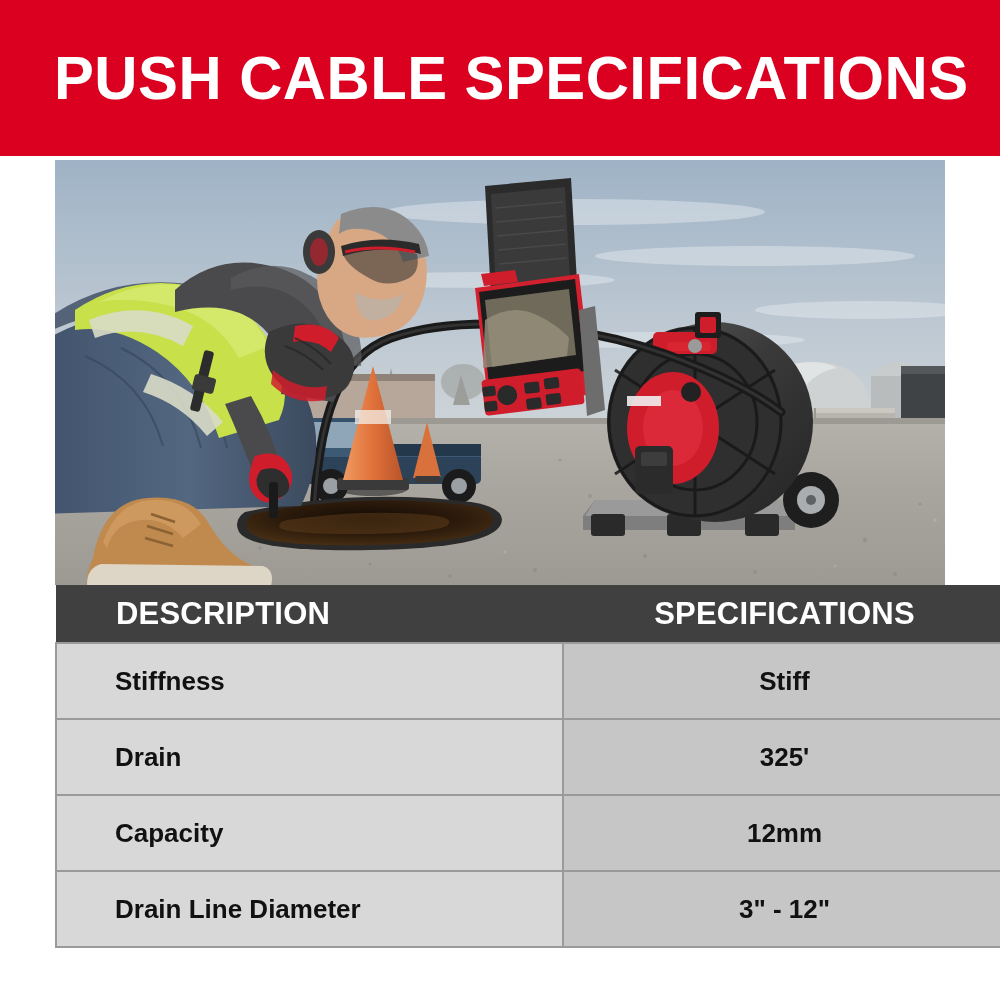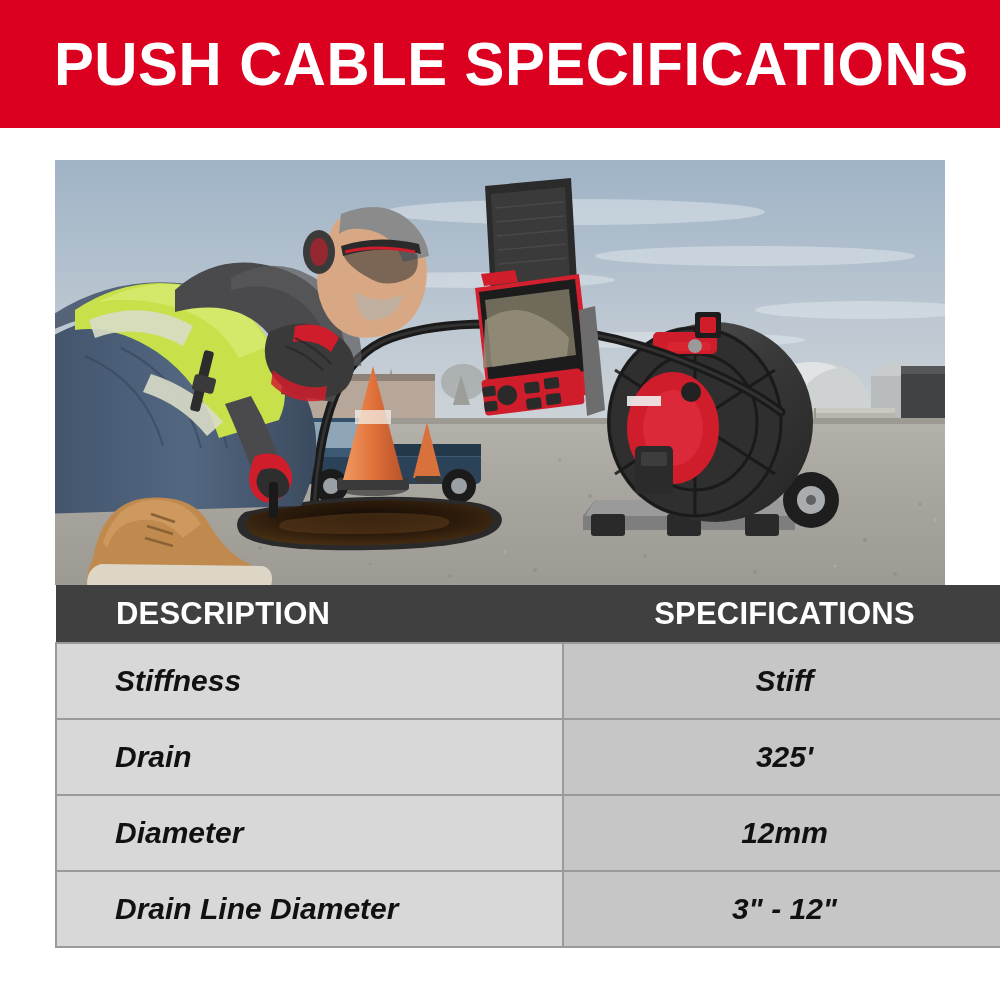--- a/index.html
+++ b/index.html
@@ -13,21 +13,21 @@
     font-family: "Liberation Sans", sans-serif;
     overflow: hidden;
     position: relative;
   }
 
   
   .banner {
     position: absolute;
     left: 0; top: 0;
     width: 1000px;
-    height: 128px;
+    height: 156px;
     background: #db0020;
     display: flex;
     align-items: center;
   }
   .banner-title {
     margin-left: 54px;
     color: #ffffff;
     font-family: "Liberation Sans", sans-serif;
     font-weight: bold;
     font-size: 61px;
@@ -73,26 +73,25 @@
     text-align: left;
     padding-left: 60px !important;
     width: 447px;
   }
   .th-spec {
     text-align: center;
     width: 443px;
   }
   .spec-table tbody td {
     height: 74px;
-    font-size: 30px;
+    font-size: 26px;
     font-weight: bold;
     color: #111111;
     padding: 0;
     border: 2px solid #9a9a9a;
-    font-style: italic;
   }
   .cell-desc {
     background: #d8d8d8;
     text-align: left;
     padding-left: 58px !important;
     border-left-color: #b3b3b3;
   }
   .cell-spec {
     background: #c6c6c6;
     text-align: center;
@@ -450,21 +449,21 @@
   <tbody>
     <tr>
       <td class="cell-desc">Stiffness</td>
       <td class="cell-spec">Stiff</td>
     </tr>
     <tr>
       <td class="cell-desc">Drain</td>
       <td class="cell-spec">325'</td>
     </tr>
     <tr>
-      <td class="cell-desc">Diameter</td>
+      <td class="cell-desc">Capacity</td>
       <td class="cell-spec">12mm</td>
     </tr>
     <tr>
       <td class="cell-desc">Drain Line Diameter</td>
       <td class="cell-spec">3" - 12"</td>
     </tr>
   </tbody>
 </table>
 
 </body></html>

